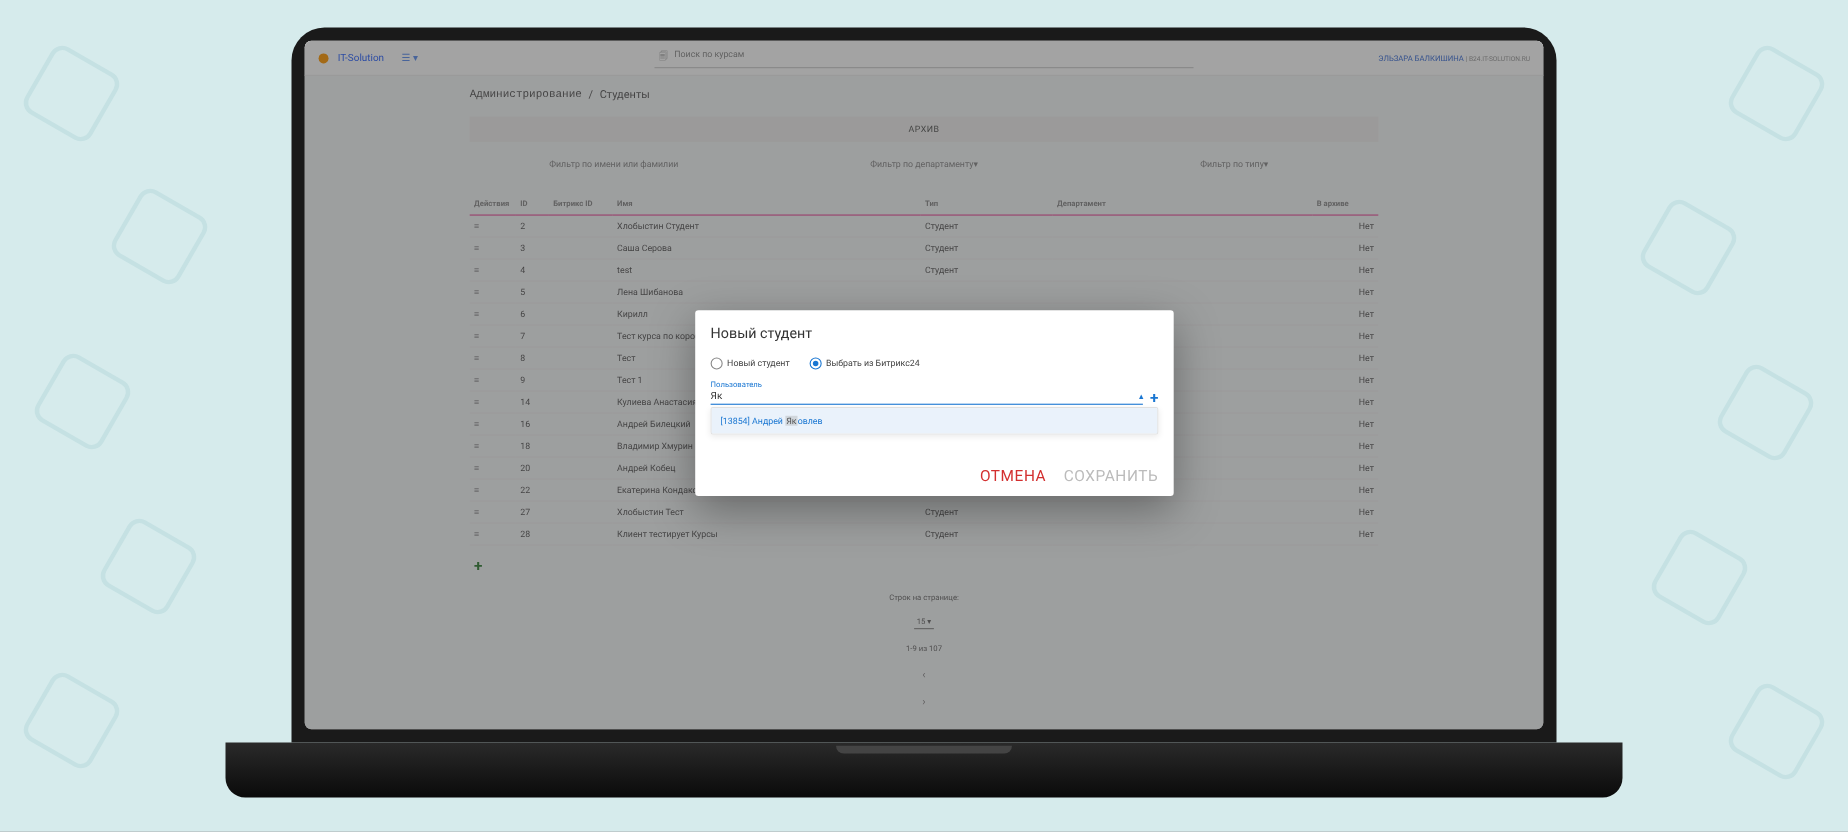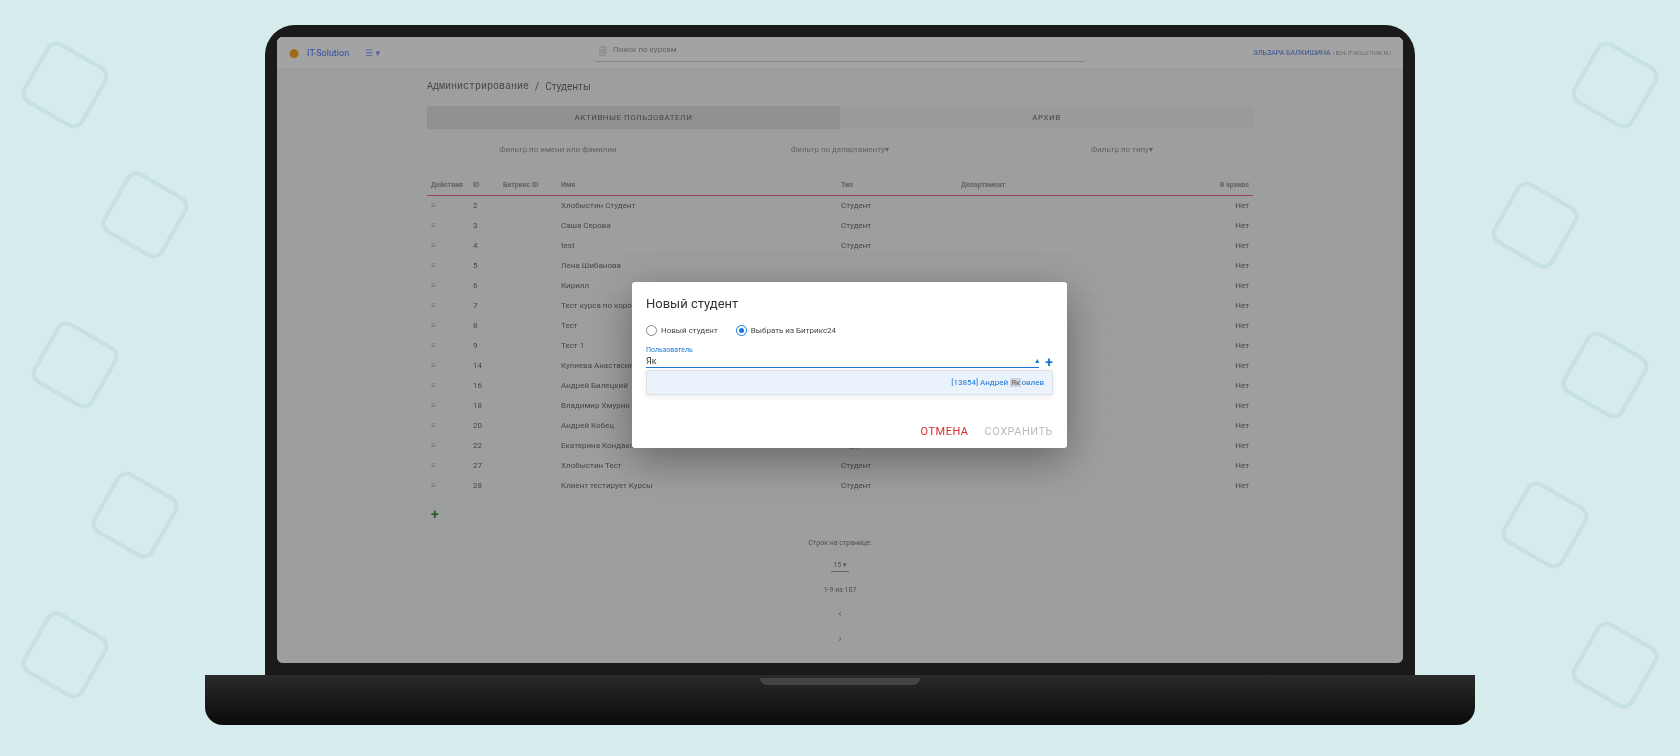--- a/index.html
+++ b/index.html
@@ -57,24 +57,24 @@
 .radio-dot.on::after { content: ""; width: 5px; height: 5px; background: #1976d2; border-radius: 50%; }
 .subtabs { display: flex; gap: 4px; font-size: 7px; color: #777; margin-bottom: 6px; }
 .subtab { padding: 5px 10px; letter-spacing: 0.3px; }
 .subtab.active { background: #e8e8e8; color: #555; border-radius: 2px; }
 .field-label { font-size: 7px; color: #1976d2; }
 .field-row { display: flex; align-items: flex-end; gap: 6px; margin-bottom: 2px; }
 .field-input-wrap { flex: 1; border-bottom: 1.5px solid #1976d2; padding-bottom: 1px; display: flex; justify-content: space-between; }
 .field-input { font-size: 9px; color: #333; border: none; outline: none; width: 100%; }
 .field-caret { color: #1976d2; font-size: 8px; }
 .field-plus { color: #1976d2; font-size: 14px; font-weight: bold; cursor: pointer; margin-bottom: -2px; }
-.dropdown { border: 1px solid #e0e0e0; border-radius: 2px; margin-top: 2px; box-shadow: 0 2px 6px rgba(0,0,0,0.08); text-align: right; }
+.dropdown { border: 1px solid #e0e0e0; border-radius: 2px; margin-top: 2px; box-shadow: 0 2px 6px rgba(0,0,0,0.08); }
 .dd-item { padding: 7px 8px; font-size: 8px; background: #eaf2fb; color: #1976d2; }
 .dd-item .hl { background: #d0d6dc; color: #555; padding: 0 1px; }
-.modal-actions { display: flex; justify-content: flex-end; gap: 16px; margin-top: 30px; font-size: 11px; letter-spacing: 0.5px; }
+.modal-actions { display: flex; justify-content: flex-end; gap: 16px; margin-top: 30px; font-size: 14px; letter-spacing: 0.5px; }
 .btn-cancel { color: #d32f2f; cursor: pointer; }
 .btn-save { color: #bbb; cursor: default; }
 </style>
 </head>
 <body>
 
 <div class="bg-shapes">
   <span style="left:30px;top:50px"></span>
     <span style="left:110px;top:180px"></span>
   <span style="left:40px;top:330px"></span>
@@ -108,21 +108,20 @@
       </div>
 
       <div class="content">
         <div class="breadcrumb">
           <a>Администрирование</a>
           <span>/</span>
           <span>Студенты</span>
         </div>
 
         <div class="tabs">
-          <div class="tab active">АКТИВНЫЕ ПОЛЬЗОВАТЕЛИ</div>
           <div class="tab">АРХИВ</div>
         </div>
 
         <div class="filters">
           <div class="filter">
               <span>Фильтр по имени или фамилии</span>
             </div>
           <div class="filter">
               <span>Фильтр по департаменту</span>
               <span>▾</span>
@@ -135,21 +134,21 @@
 
         <table>
           <thead>
             <tr>
               <th style="width:42px">Действия</th>
               <th style="width:30px">ID</th>
               <th style="width:58px">Битрикс ID</th>
               <th style="width:280px">Имя</th>
               <th style="width:120px">Тип</th>
               <th>Департамент</th>
-              <th style="width:60px;text-align:right">В архиве</th>
+              <th style="width:60px;text-align:left">В архиве</th>
             </tr>
           </thead>
           <tbody id="tbody">
               <tr>
                 <td><span class="drag-icon">≡</span></td>
                 <td>2</td>
                 <td></td>
                 <td>Хлобыстин Студент</td>
                 <td>Студент</td>
                 <td></td>

